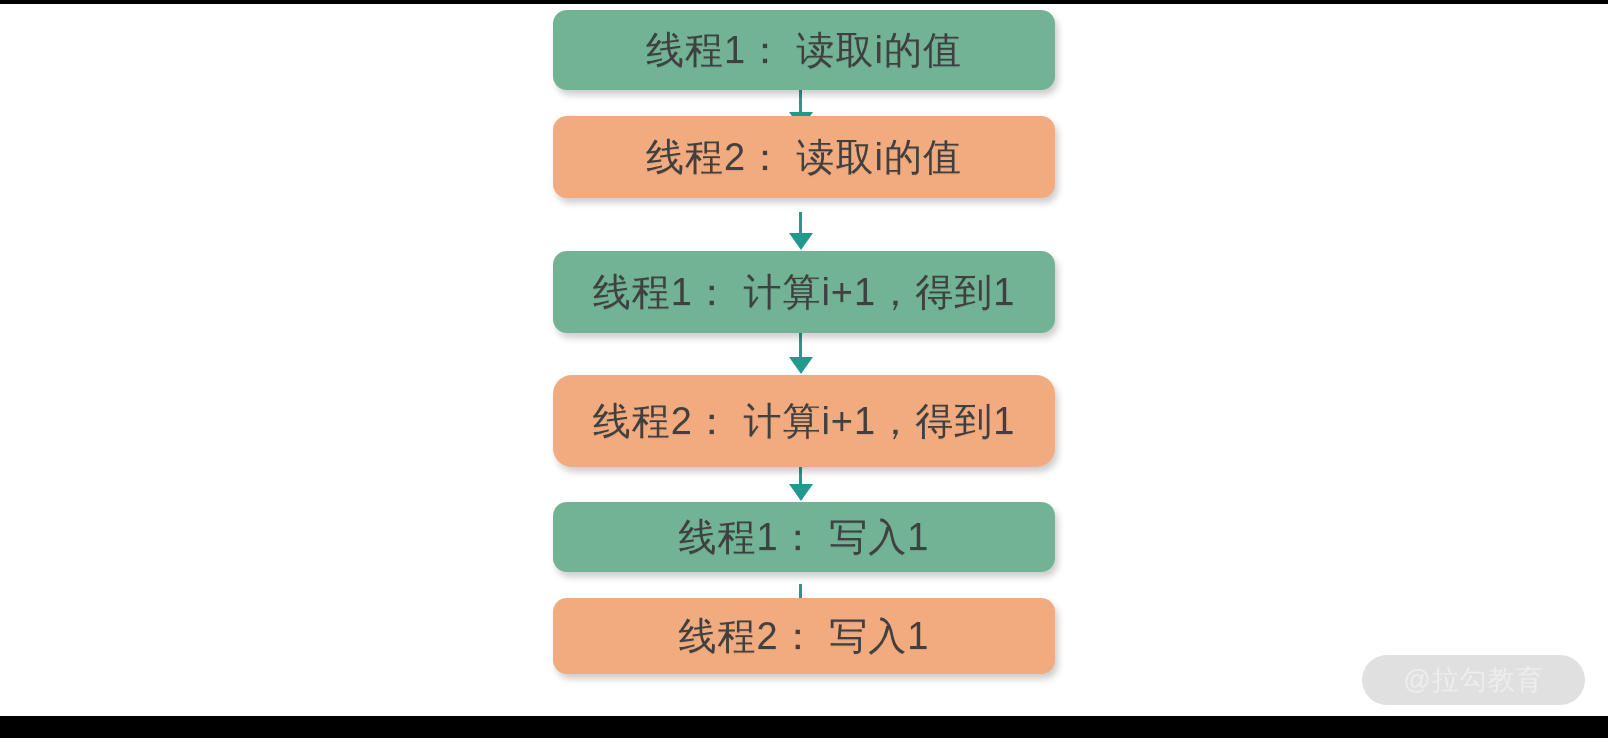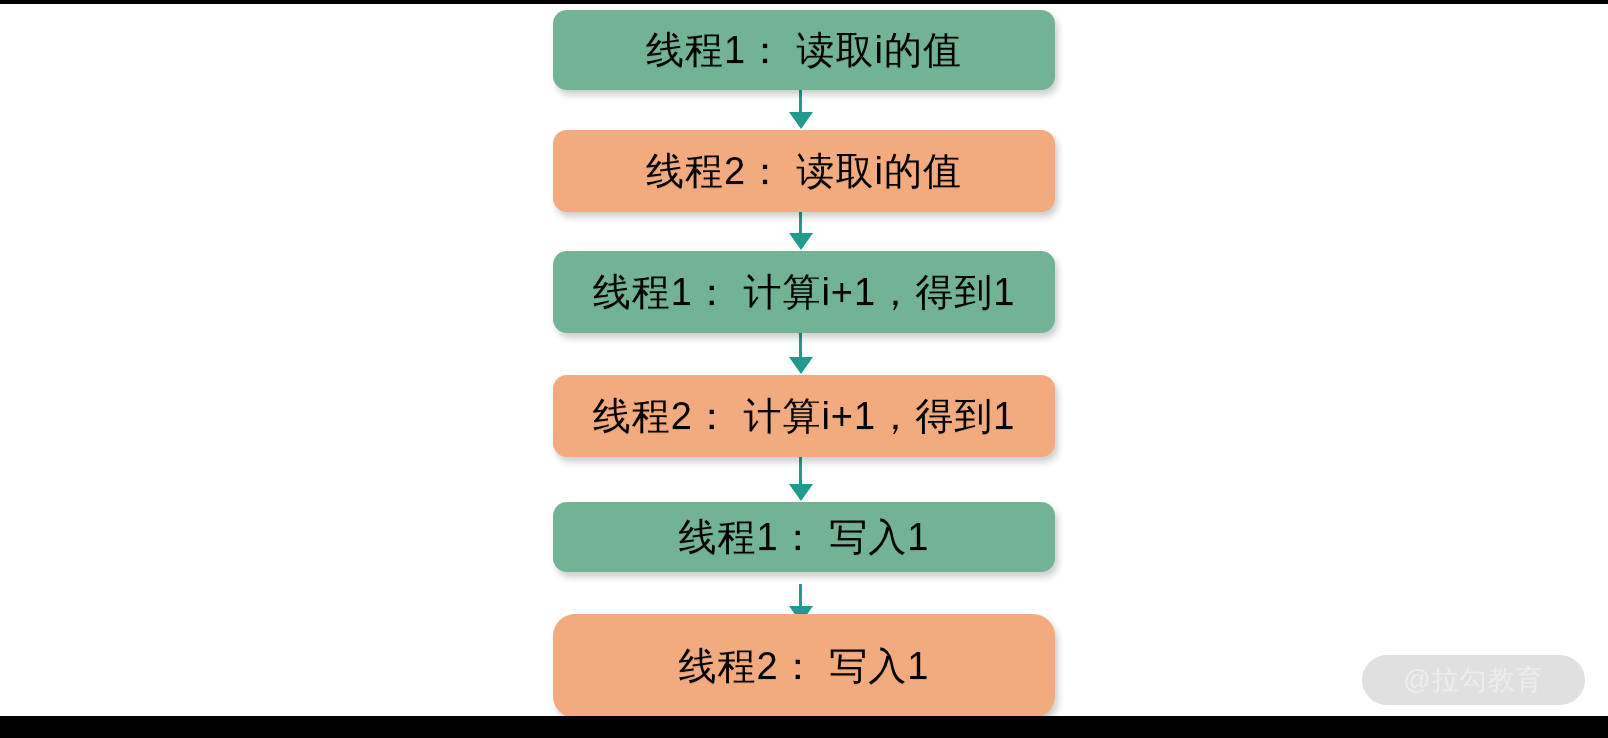--- a/index.html
+++ b/index.html
@@ -55,21 +55,21 @@
     box-shadow: 3px 5px 7px rgba(0,0,0,0.20);
     display: flex;
     align-items: center;
     justify-content: center;
     box-sizing: border-box;
   }
   .flow-node.green { background: #71b394; }
   .flow-node.orange { background: #f2ab7e; }
 
   .flow-node-label {
-    color: #000000;
+    color: #404040;
     font-size: 38px;
     font-weight: 400;
     letter-spacing: 1px;
     line-height: 1;
     white-space: nowrap;
     text-shadow: 0 1px 1px rgba(0,0,0,0.08);
   }
 
   
   .connector {
@@ -129,37 +129,37 @@
     <div class="connector" style="top:453px; height:29px;"></div>
     <div class="connector-head" style="top:480px;"></div>
 
     <div class="connector" style="top:580px; height:24px;"></div>
     <div class="connector-head" style="top:602px;"></div>
 
     <div class="flow-node green" style="top:6px; height:80px;">
       <span class="flow-node-label">线程1： 读取i的值</span>
     </div>
 
-    <div class="flow-node orange" style="top:126px; height:82px;">
+    <div class="flow-node orange" style="top:112px; height:82px;">
       <span class="flow-node-label">线程2： 读取i的值</span>
     </div>
 
     <div class="flow-node green" style="top:247px; height:82px;text-align:right;">
       <span class="flow-node-label">线程1： 计算i+1，得到1</span>
     </div>
 
-    <div class="flow-node orange" style="top:371px; height:82px;">
+    <div class="flow-node orange" style="top:371px; height:92px;border-radius:19px;">
       <span class="flow-node-label">线程2： 计算i+1，得到1</span>
     </div>
 
     <div class="flow-node green" style="top:498px; height:70px;">
       <span class="flow-node-label">线程1： 写入1</span>
     </div>
 
-    <div class="flow-node orange" style="top:610px; height:104px;border-radius:22px;">
+    <div class="flow-node orange" style="top:594px; height:76px;">
       <span class="flow-node-label">线程2： 写入1</span>
     </div>
 
   </div>
 
   <div id="watermark">
     <span id="watermark-text">@拉勾教育</span>
   </div>
 
 </div>

